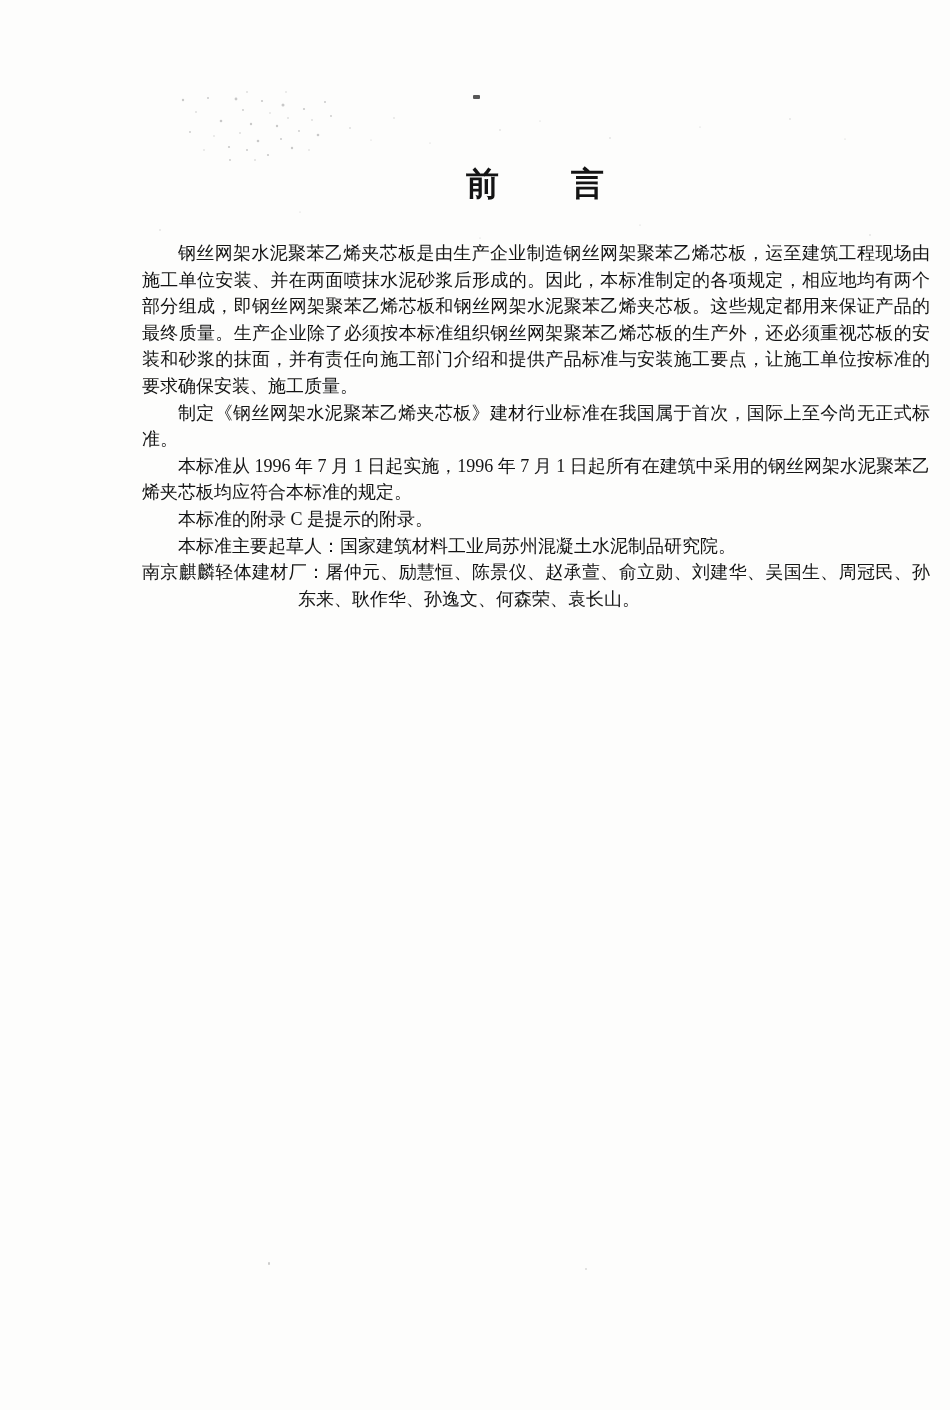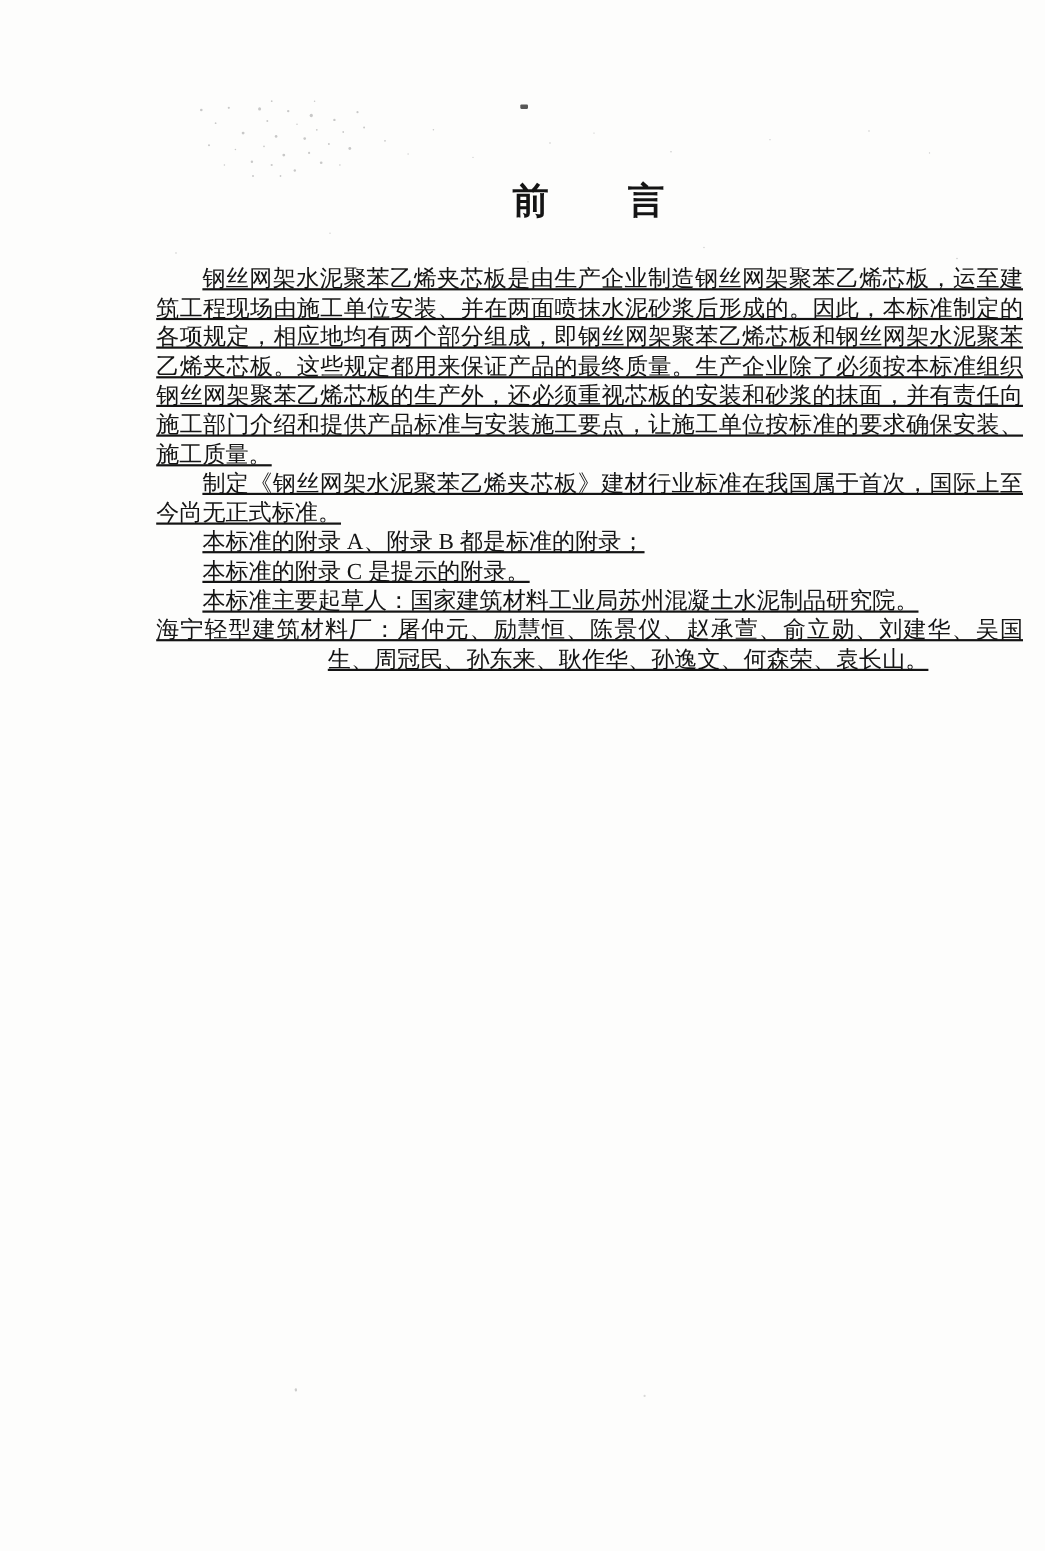--- a/index.html
+++ b/index.html
@@ -27,26 +27,25 @@
       font-size: 33px;
       line-height: 40px;
       font-weight: 700;
       text-align: center;
       letter-spacing: 2px;
       margin: 0 0 36px 0;
       white-space: pre;
     }
     .body-text p {
       margin: 0;
-      font-size: 21px;
+      font-size: 18px;
       line-height: 26.6px;
       text-align: justify;
       text-justify: inter-ideograph;
       word-break: break-all;
-      text-decoration: underline;
     }
     .para-indent {
       text-indent: 2em;
     }
     .para-hanging {
       padding-left: 156px;
       text-indent: -156px;
     }
     
     .scan-artifacts {
@@ -128,20 +127,20 @@
     <div class="speck speck-2"></div>
     <div class="speck speck-3"></div>
   </div>
 
   <div class="content">
     <h1 class="doc-title">前　　言</h1>
 
     <div class="body-text">
       <p class="para-indent">钢丝网架水泥聚苯乙烯夹芯板是由生产企业制造钢丝网架聚苯乙烯芯板，运至建筑工程现场由施工单位安装、并在两面喷抹水泥砂浆后形成的。因此，本标准制定的各项规定，相应地均有两个部分组成，即钢丝网架聚苯乙烯芯板和钢丝网架水泥聚苯乙烯夹芯板。这些规定都用来保证产品的最终质量。生产企业除了必须按本标准组织钢丝网架聚苯乙烯芯板的生产外，还必须重视芯板的安装和砂浆的抹面，并有责任向施工部门介绍和提供产品标准与安装施工要点，让施工单位按标准的要求确保安装、施工质量。</p>
       <p class="para-indent">制定《钢丝网架水泥聚苯乙烯夹芯板》建材行业标准在我国属于首次，国际上至今尚无正式标准。</p>
-      <p class="para-indent">本标准的附录 A、附录 B 都是标准的附录；</p>
+      <p class="para-indent">本标准从 1996 年 7 月 1 日起实施，1996 年 7 月 1 日起所有在建筑中采用的钢丝网架水泥聚苯乙烯夹芯板均应符合本标准的规定。</p>
       <p class="para-indent">本标准的附录 C 是提示的附录。</p>
       <p class="para-indent">本标准主要起草人：国家建筑材料工业局苏州混凝土水泥制品研究院。</p>
-      <p class="para-hanging">海宁轻型建筑材料厂：屠仲元、励慧恒、陈景仪、赵承萱、俞立勋、刘建华、吴国生、周冠民、孙东来、耿作华、孙逸文、何森荣、袁长山。</p>
+      <p class="para-hanging">南京麒麟轻体建材厂：屠仲元、励慧恒、陈景仪、赵承萱、俞立勋、刘建华、吴国生、周冠民、孙东来、耿作华、孙逸文、何森荣、袁长山。</p>
     </div>
   </div>
 
 </div>
 
 </body></html>

